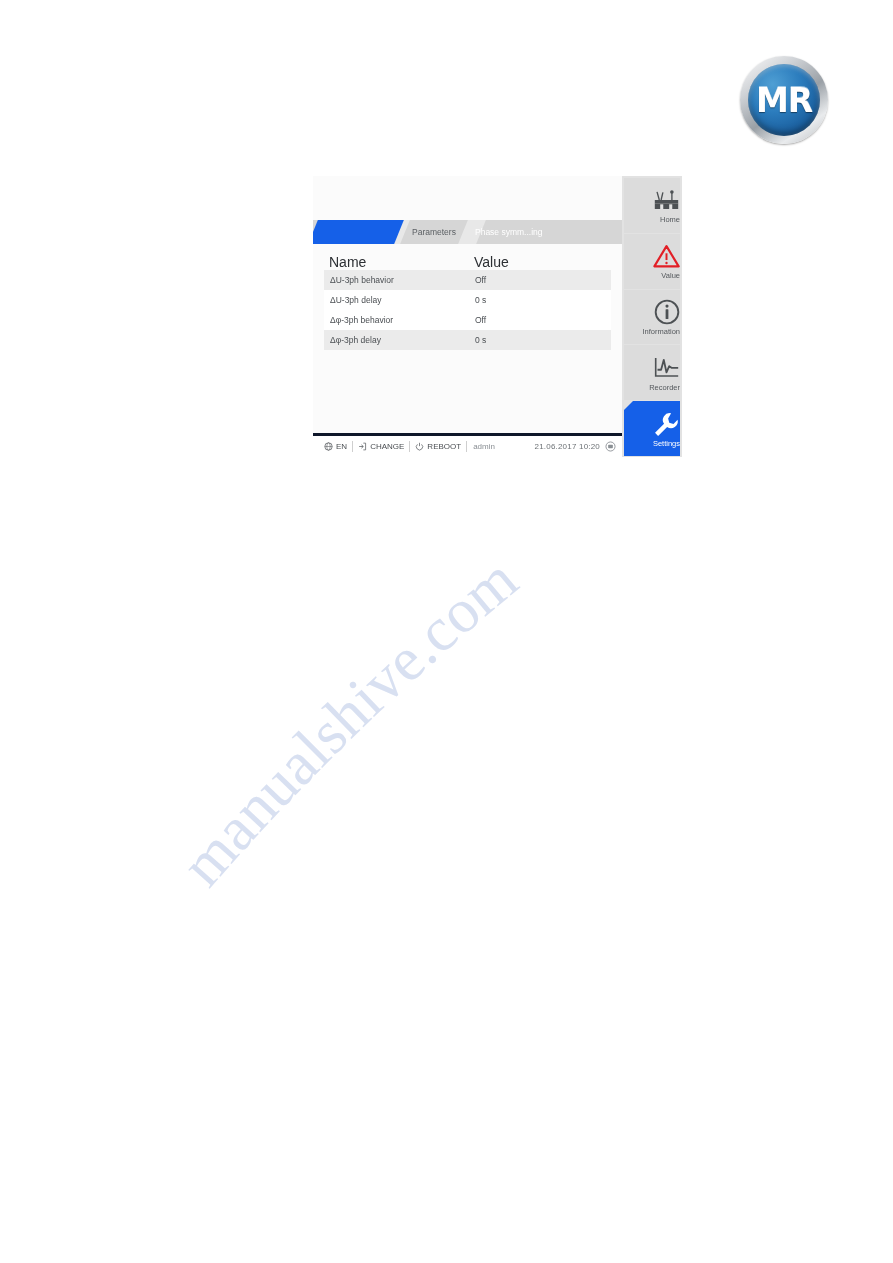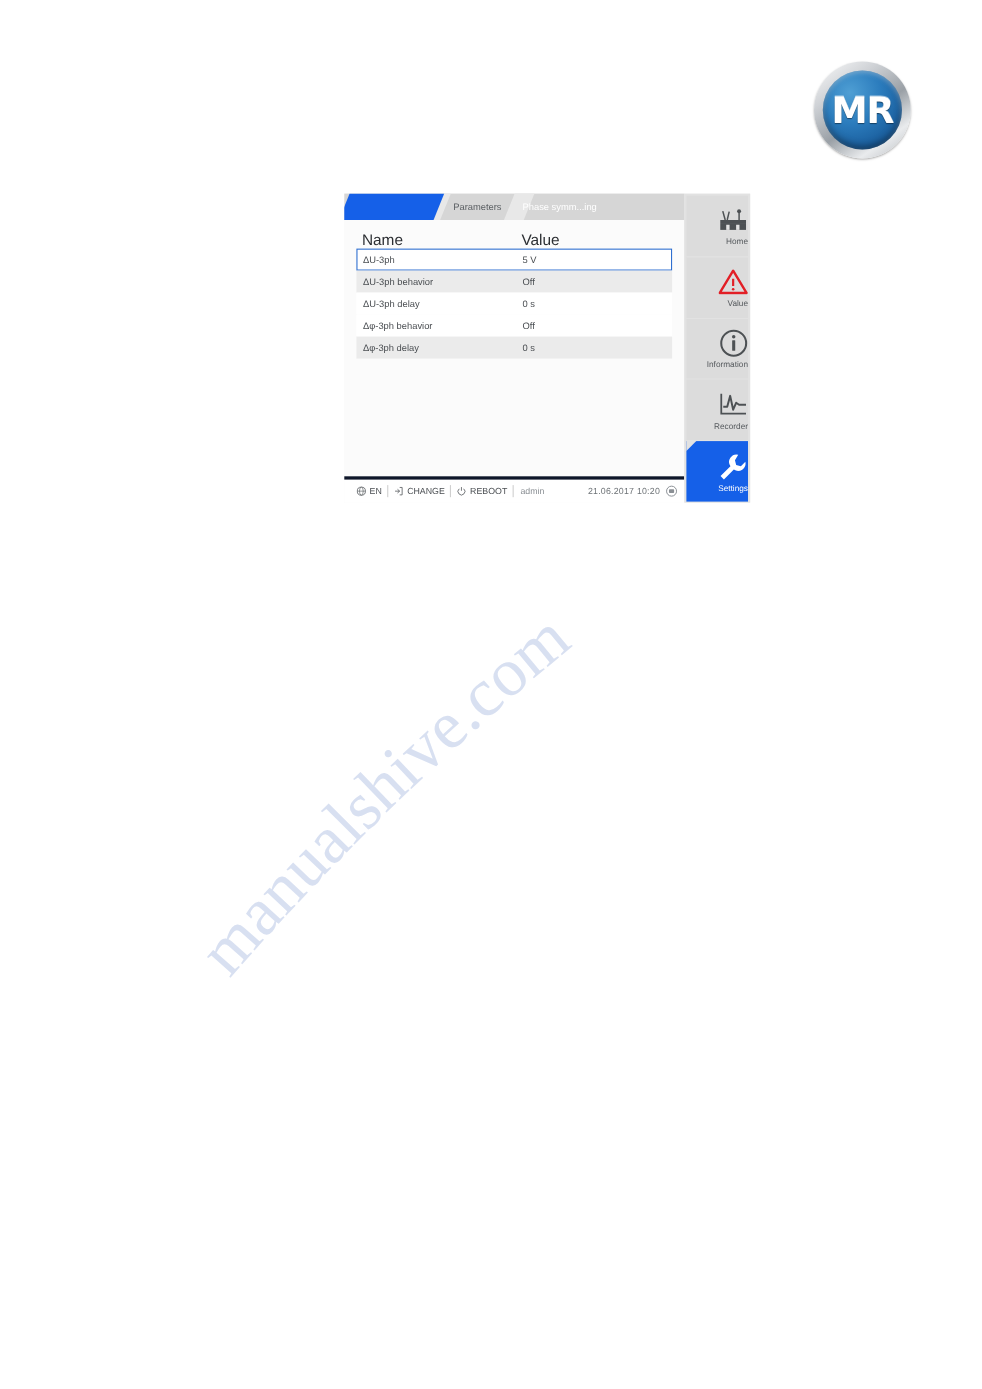--- a/index.html
+++ b/index.html
@@ -71,20 +71,21 @@
     display: flex;
     min-height: 0;
   }
 
   
   #main-col {
     width: 309px;
     display: flex;
     flex-direction: column;
     background: #fbfbfb;
+    margin-top: 44px;
   }
 
   
   #breadcrumb {
     height: 24px;
     background: #d6d6d6;
     position: relative;
     overflow: hidden;
     flex: 0 0 24px;
   }
@@ -267,24 +268,20 @@
         <div id="crumb-active"></div>
         <div class="crumb" id="crumb-active-label">Phase symm...ing</div>
       </div>
 
       <div id="table-wrap">
         <div id="table-head">
           <div class="col-name">Name</div>
           <div class="col-value">Value</div>
         </div>
         <div id="table-rows">
-            <div class="trow selected">
-              <div class="col-name">ΔU-3ph</div>
-              <div class="col-value">5 V</div>
-            </div>
             <div class="trow even">
               <div class="col-name">ΔU-3ph behavior</div>
               <div class="col-value">Off</div>
             </div>
             <div class="trow odd">
               <div class="col-name">ΔU-3ph delay</div>
               <div class="col-value">0 s</div>
             </div>
             <div class="trow odd">
               <div class="col-name">Δφ-3ph behavior</div>

